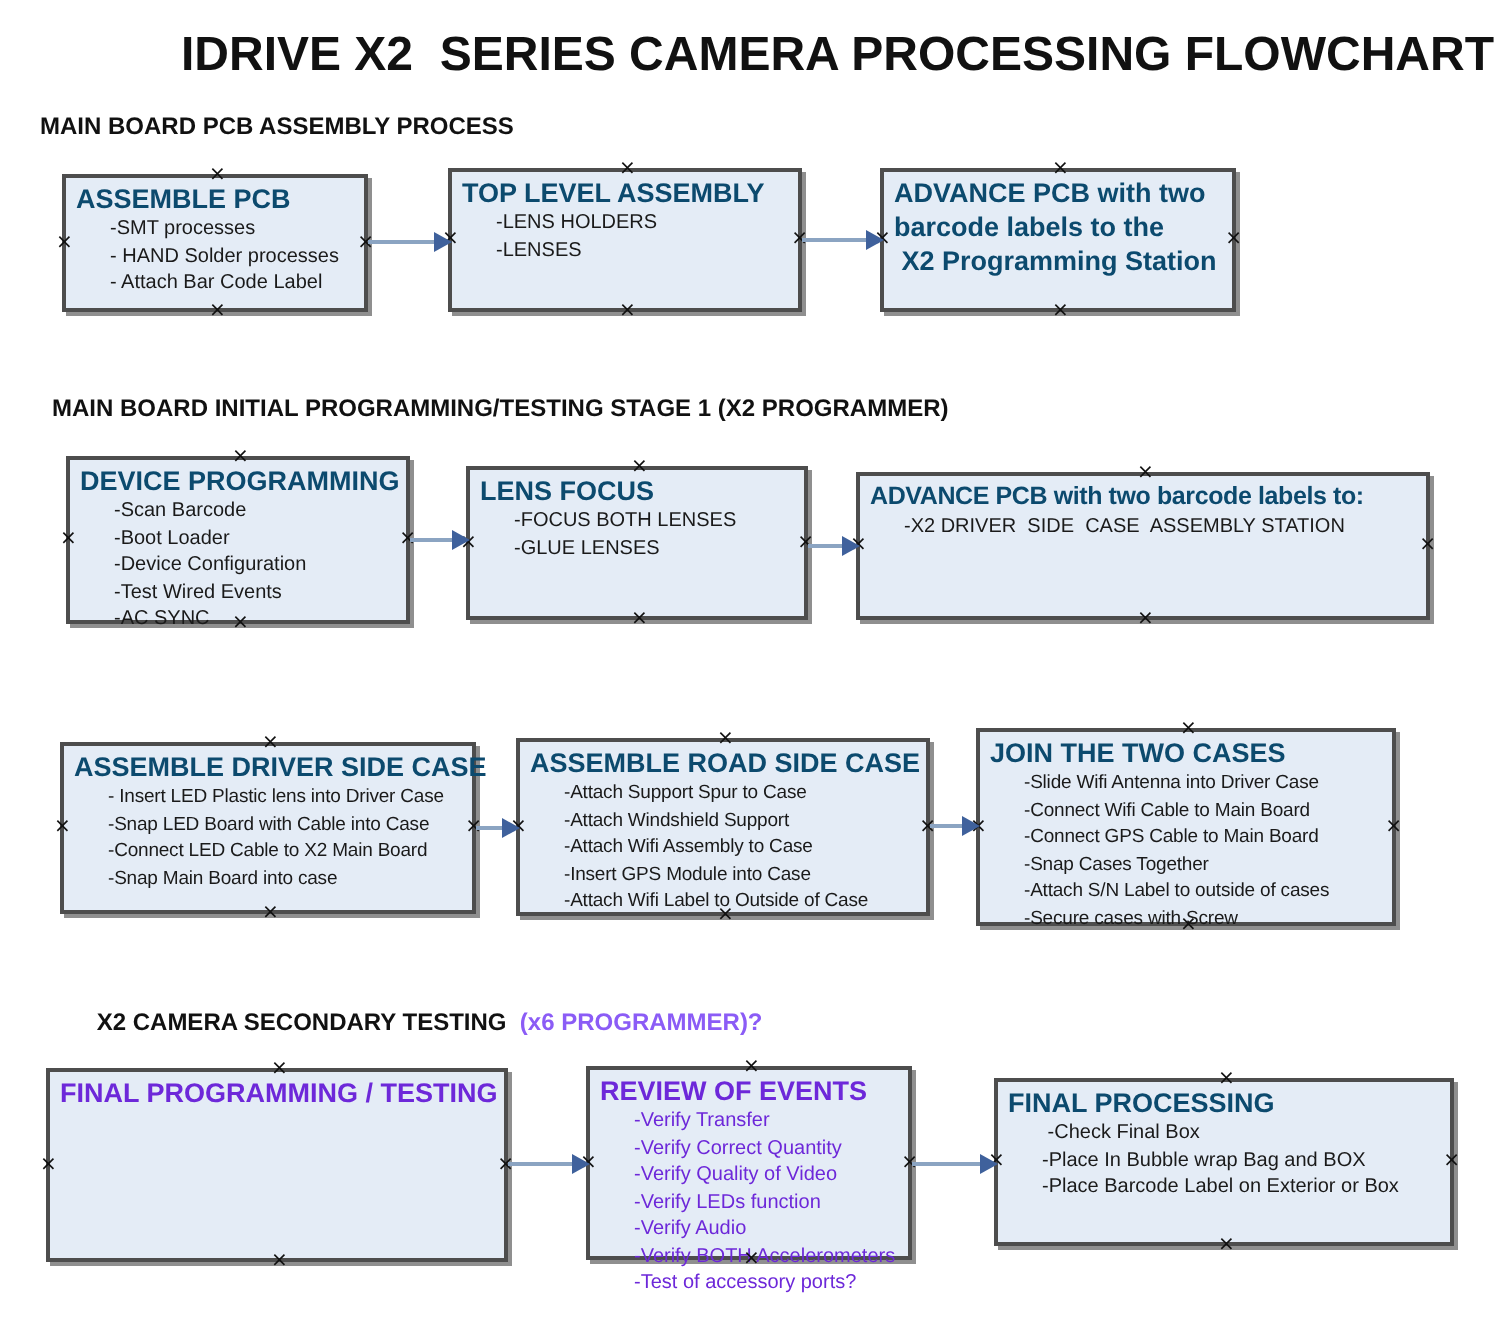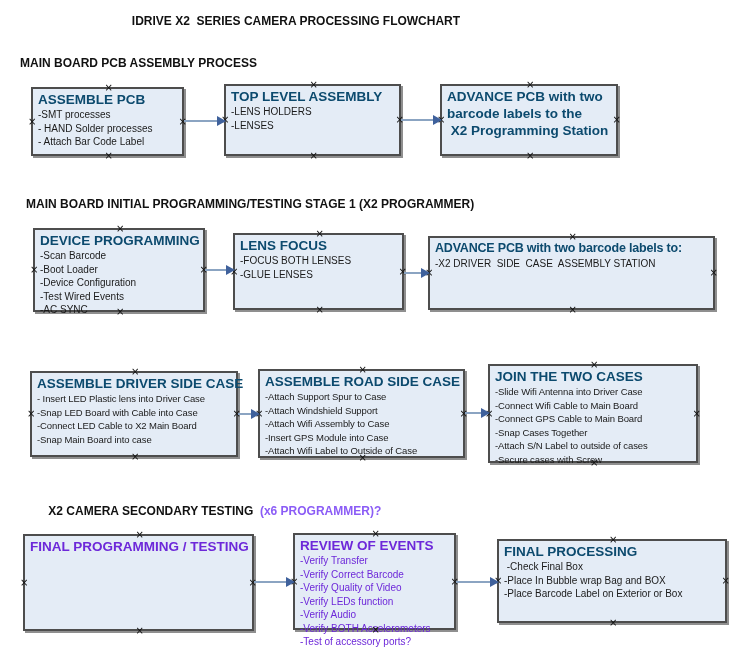--- a/index.html
+++ b/index.html
@@ -1,43 +1,43 @@
 <!DOCTYPE html>
 <html><head>
 <meta charset="utf-8">
 <style>
   html,body{margin:0;padding:0;background:#ffffff;}
   .canvas{
     position:relative;width:747px;height:662px;background:#ffffff;
     font-family:"Liberation Sans","DejaVu Sans",sans-serif;overflow:hidden;
   }
   .main-title{
-    position:absolute;top:14px;left:0;width:592px;text-align:center;
-    font-size:12px;font-weight:bold;color:#111;white-space:pre;letter-spacing:0;
+    position:absolute;top:14px;left:0;width:747px;text-align:right;
+    font-size:24px;font-weight:bold;color:#111;white-space:pre;letter-spacing:0;
   }
   .sec-header{
     position:absolute;font-size:12px;font-weight:bold;color:#111;white-space:pre;
   }
   .sh1{left:20px;top:56px}
   .sh2{left:26px;top:197px}
   .sh3{left:33px;top:338px}
   .sh4{left:35px;top:490px}
   .sec-header .red{color:#8b5cf6;}
 
   .fbox{
     position:absolute;box-sizing:border-box;background:#e4ecf6;
     border:2px solid #4d4d4d;box-shadow:2px 2px 0 #8f8f8f;
     padding:2px 5px 0 5px;z-index:1;
   }
   .box-title{
     font-size:13.5px;font-weight:bold;color:#0c4a6e;line-height:17px;white-space:pre;
   }
   .box-items{margin-top:0px;}
   .box-items div{
-    font-size:10px;color:#1a1a1a;line-height:13.5px;white-space:pre;
+    font-size:10px;color:#1a1a1a;line-height:13.5px;white-space:pre;margin-left:17px;
   }
   .s3a .box-items div,.s3b .box-items div,.s3c .box-items div{
     font-size:9.5px;letter-spacing:-0.1px;
   }
   .s2c .box-title{font-size:12.5px;letter-spacing:-0.2px;}
   .redbox .box-title,.redbox .box-items div{color:#6d28d9;}
   .fbox{overflow:visible;}
 
   
   .s1a{left:31px;top:87px;width:153px;height:69px}
@@ -244,21 +244,21 @@
   </div>
 
   <div class="fbox s4b redbox">
     <span class="handle ht">×</span>
     <span class="handle hb">×</span>
     <span class="handle hl">×</span>
     <span class="handle hr">×</span>
     <div class="box-title">REVIEW OF EVENTS</div>
     <div class="box-items">
         <div>-Verify Transfer</div>
-        <div>-Verify Correct Barcode</div>
+        <div>-Verify Correct Quantity</div>
         <div>-Verify Quality of Video</div>
         <div>-Verify LEDs function</div>
         <div>-Verify Audio</div>
         <div>-Verify BOTH Accelerometers</div>
         <div>-Test of accessory ports?</div>
       </div>
   </div>
 
   <div class="fbox s4c">
     <span class="handle ht">×</span>

